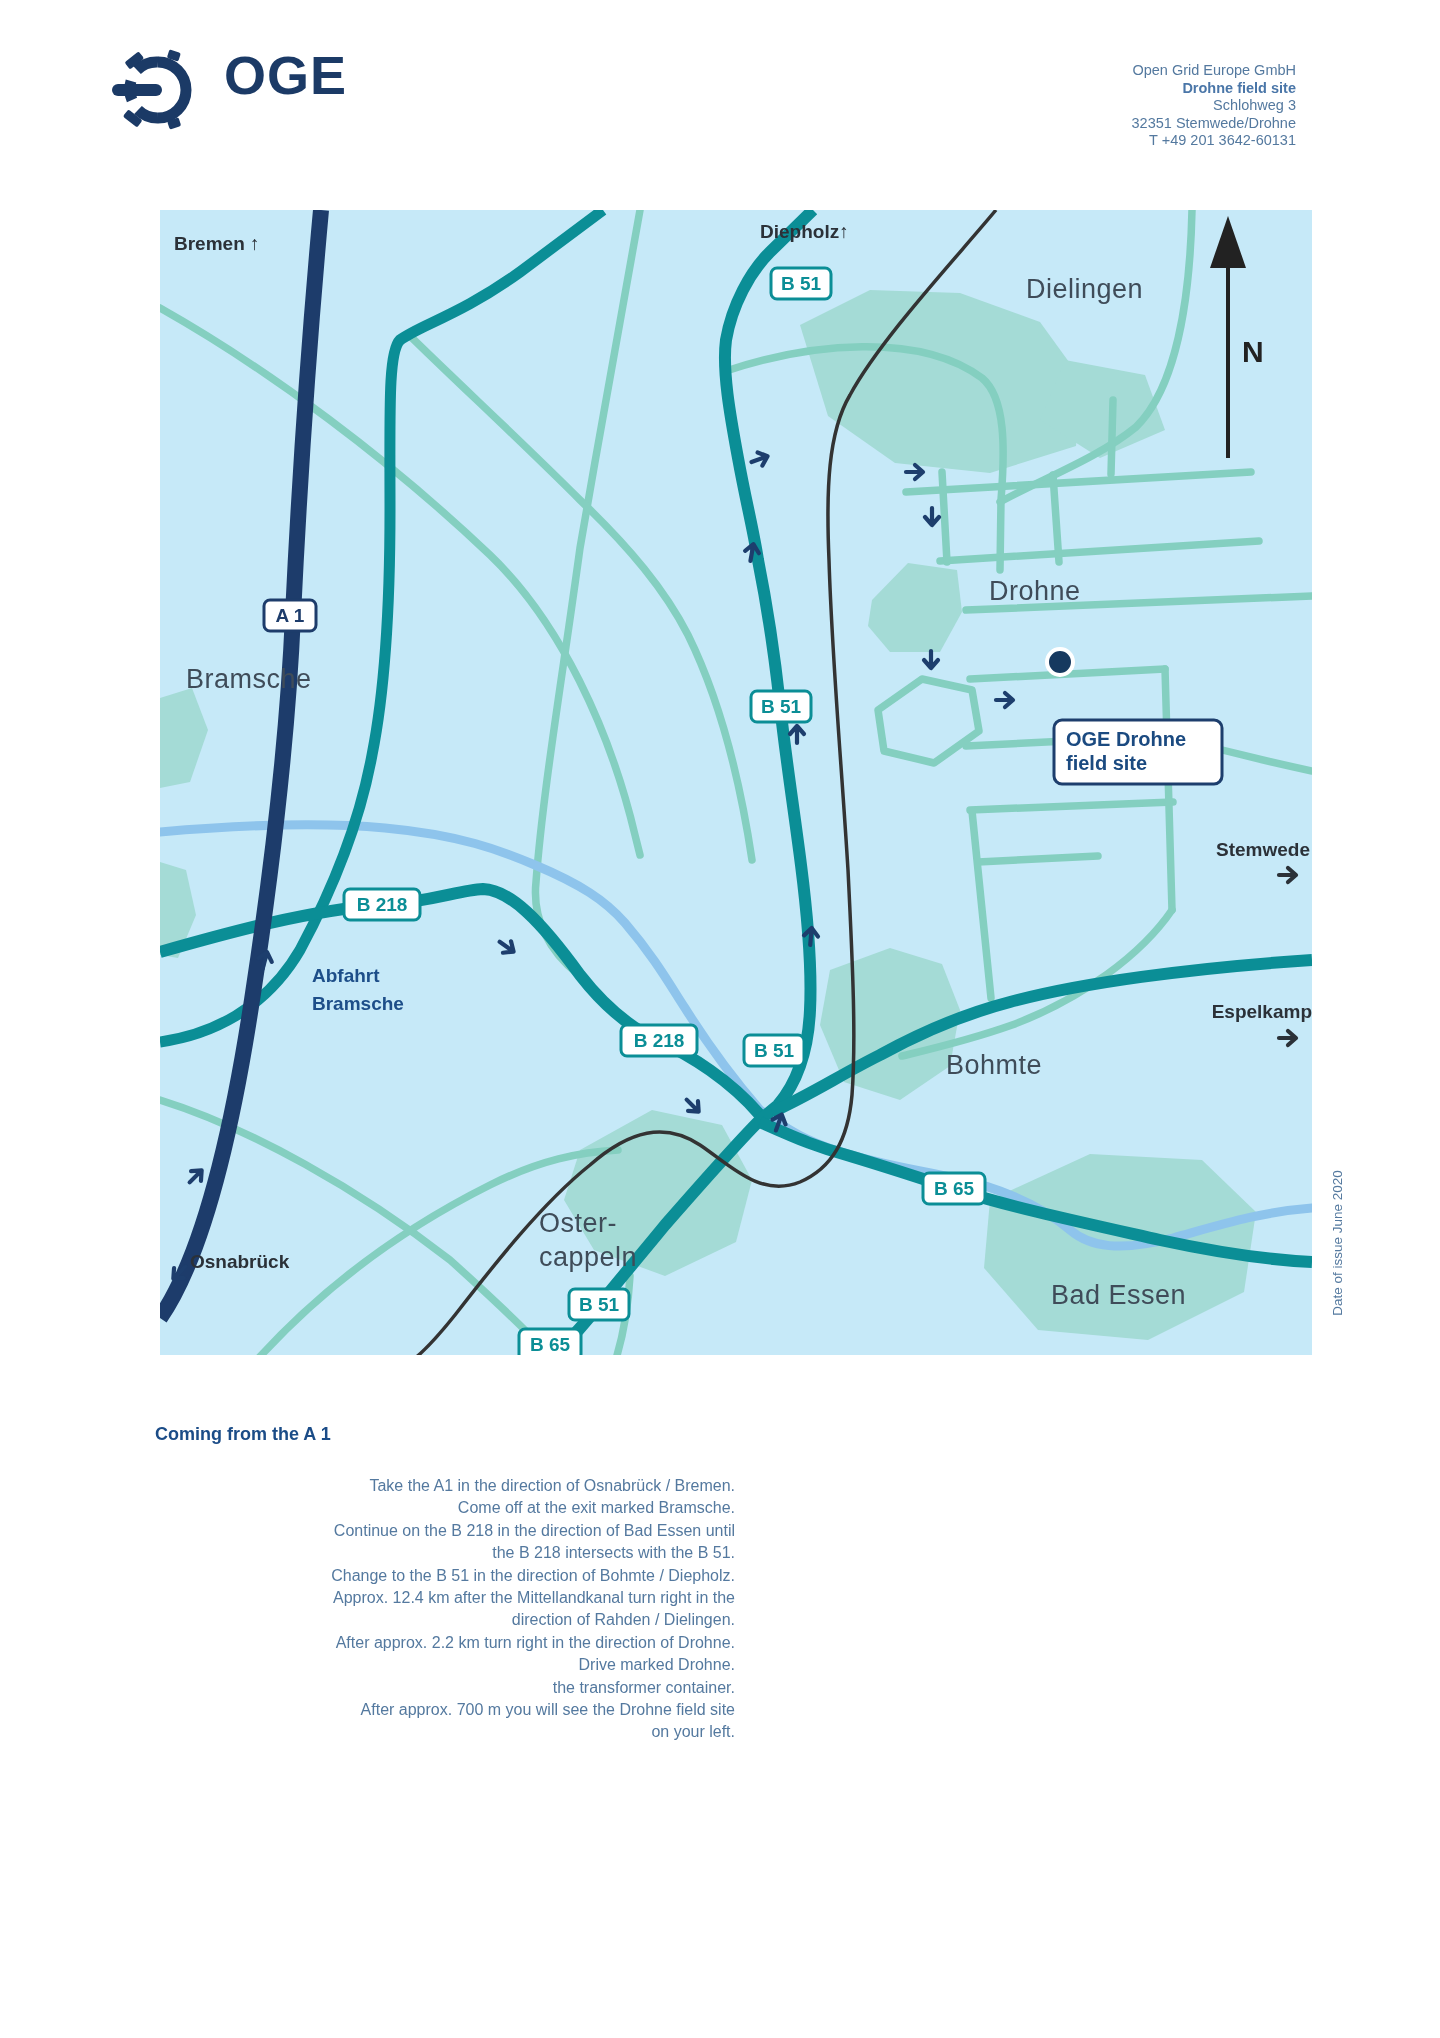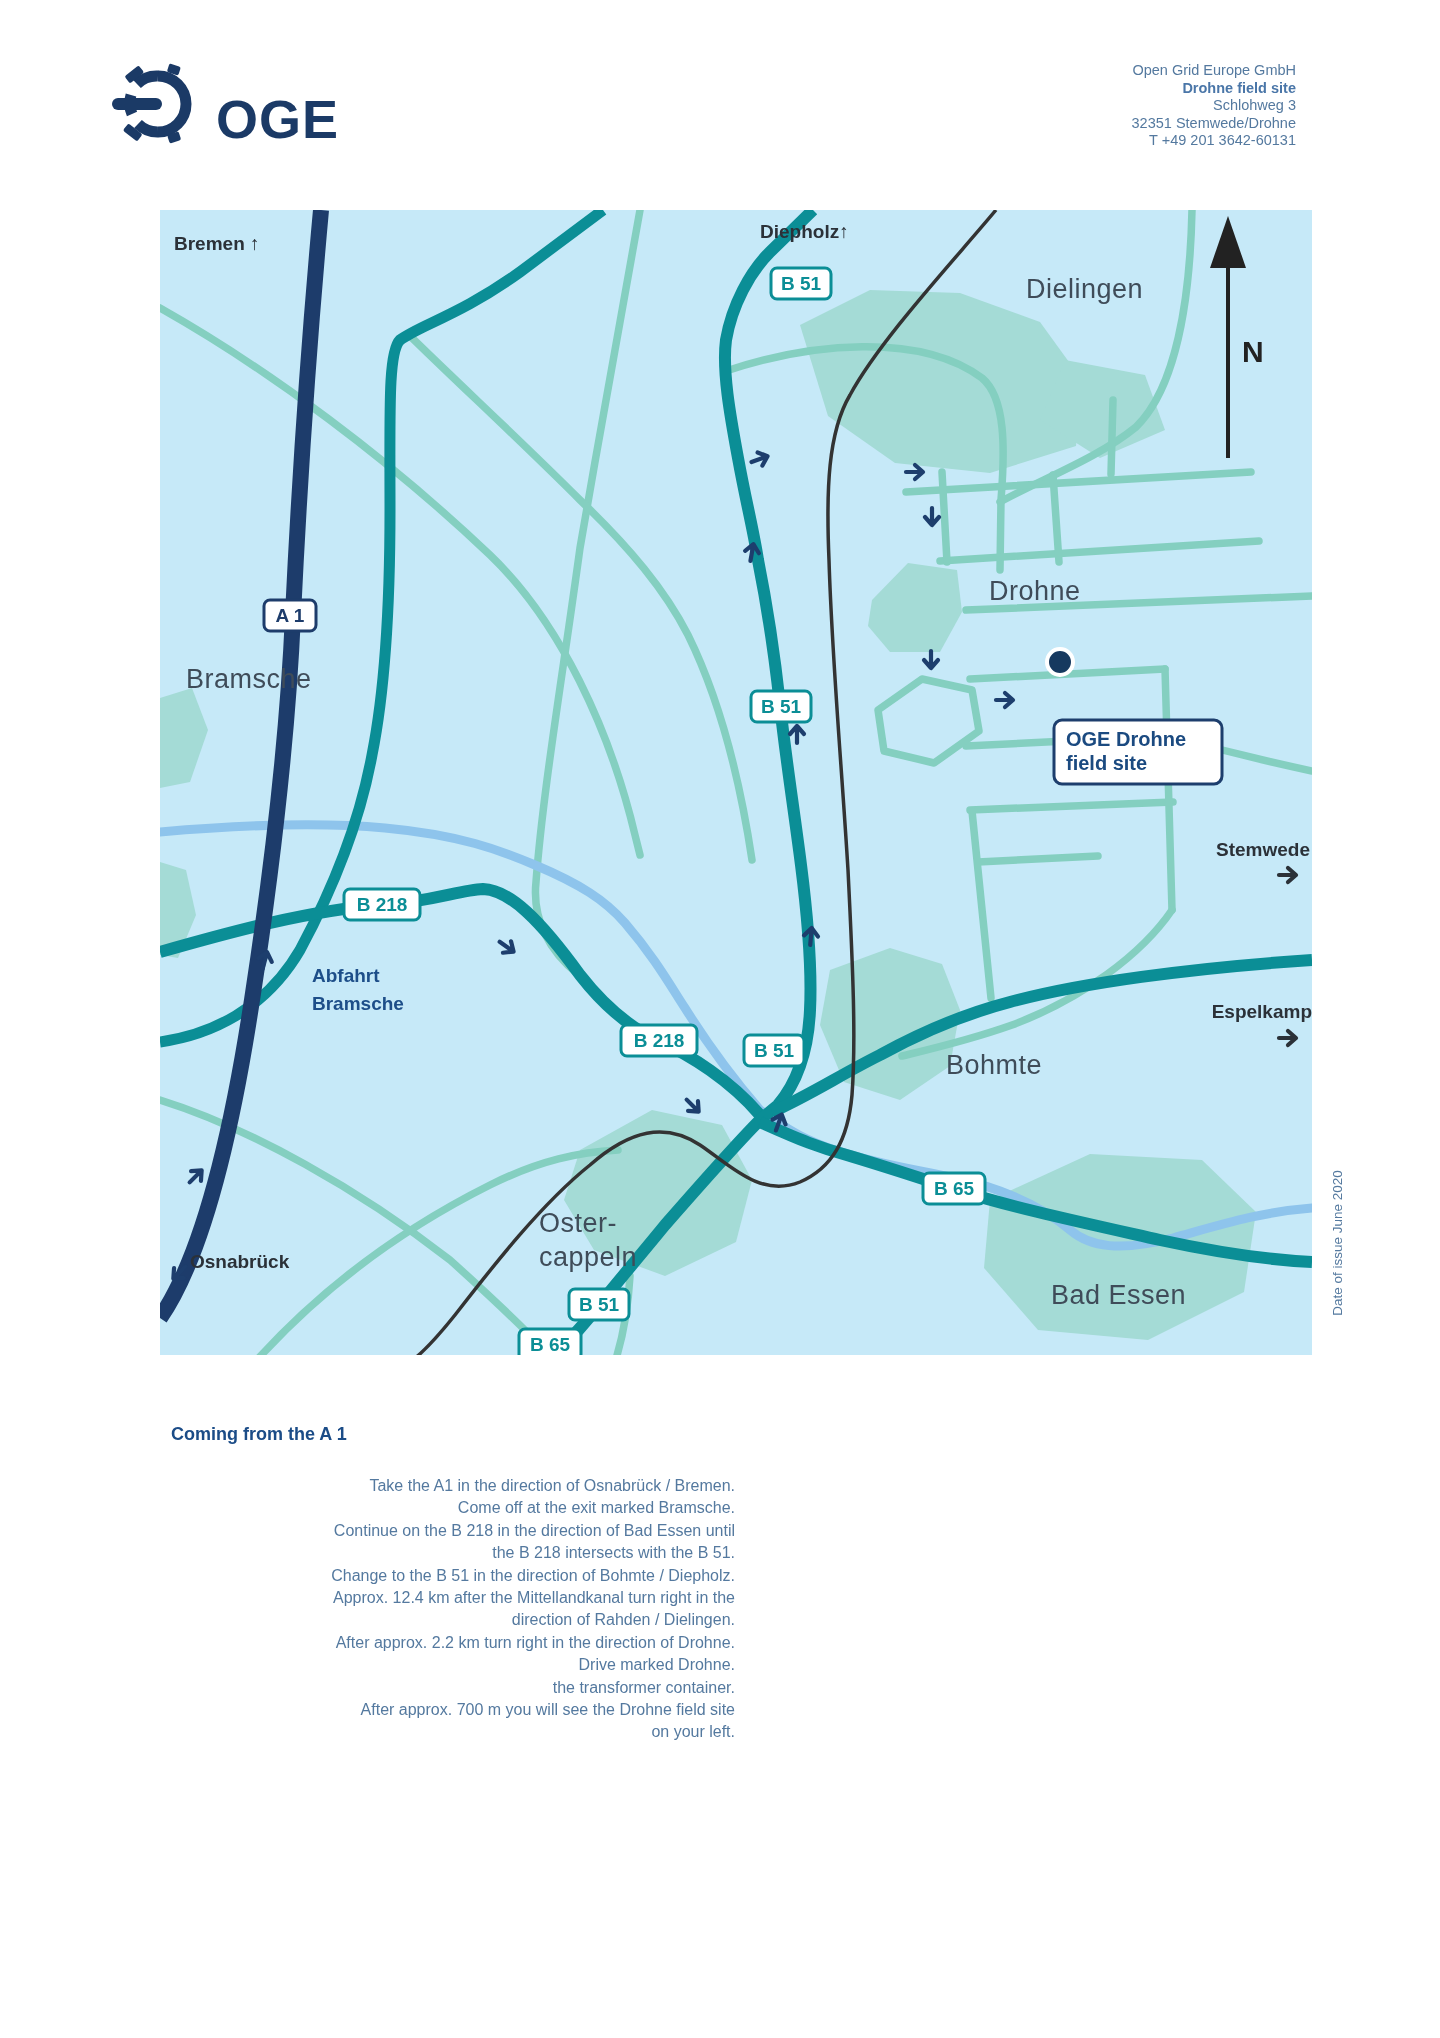--- a/index.html
+++ b/index.html
@@ -1,19 +1,19 @@
 <!DOCTYPE html>
 <html><head>
 <meta charset="utf-8">
 <style>
   html,body{margin:0;padding:0;background:#fff;font-family:"Liberation Sans",sans-serif;}
   .page{position:relative;width:1440px;height:2038px;background:#fff;overflow:hidden;}
 
   
-  .logo{position:absolute;left:112px;top:62px;display:flex;align-items:flex-end;gap:16px;}
+  .logo{position:absolute;left:112px;top:48px;display:flex;align-items:flex-start;gap:24px;}
   .logo .wordmark{font-size:54px;font-weight:bold;color:#1b3a66;letter-spacing:1px;line-height:1;}
   .address{position:absolute;top:62px;right:144px;text-align:right;color:#54799f;font-size:14.5px;line-height:17.5px;}
   .address .bold{font-weight:bold;color:#4a76a8;}
 
   
   .map-wrap{position:absolute;left:160px;top:210px;width:1152px;height:1145px;}
   svg text{font-family:"Liberation Sans",sans-serif;}
   .road-a1{stroke:#1d3c6b;stroke-width:16;fill:none;stroke-linejoin:round;}
   .road-t{stroke:#0b8e96;stroke-width:12;fill:none;stroke-linejoin:round;}
   .road-t2{stroke:#0b8e96;stroke-width:11;fill:none;stroke-linejoin:round;}
@@ -38,21 +38,21 @@
   .north-line{stroke:#222;stroke-width:4;}
   .north-head{fill:#222;}
   .north-n{fill:#222;font-size:30px;font-weight:bold;}
 
   
   .date-note{position:absolute;left:1223px;top:1234px;width:232px;height:18px;transform:rotate(-90deg);
              color:#54799f;font-size:13.5px;text-align:center;white-space:nowrap;}
 
   
   .directions{position:absolute;left:155px;top:1424px;width:580px;}
-  .directions h2{margin:0 0 30px 16px;font-size:18px;color:#1b4c87;}
+  .directions h2{margin:0 0 30px 0;font-size:18px;color:#1b4c87;}
   .directions .line{font-size:16px;line-height:22.4px;color:#54799f;text-align:right;}
 </style>
 </head>
 <body>
 
 <div class="page">
 
   <div class="logo">
     <svg width="88" height="84" viewBox="0 0 88 84">
       <g fill="none" stroke="#1b3a66" stroke-width="11">

